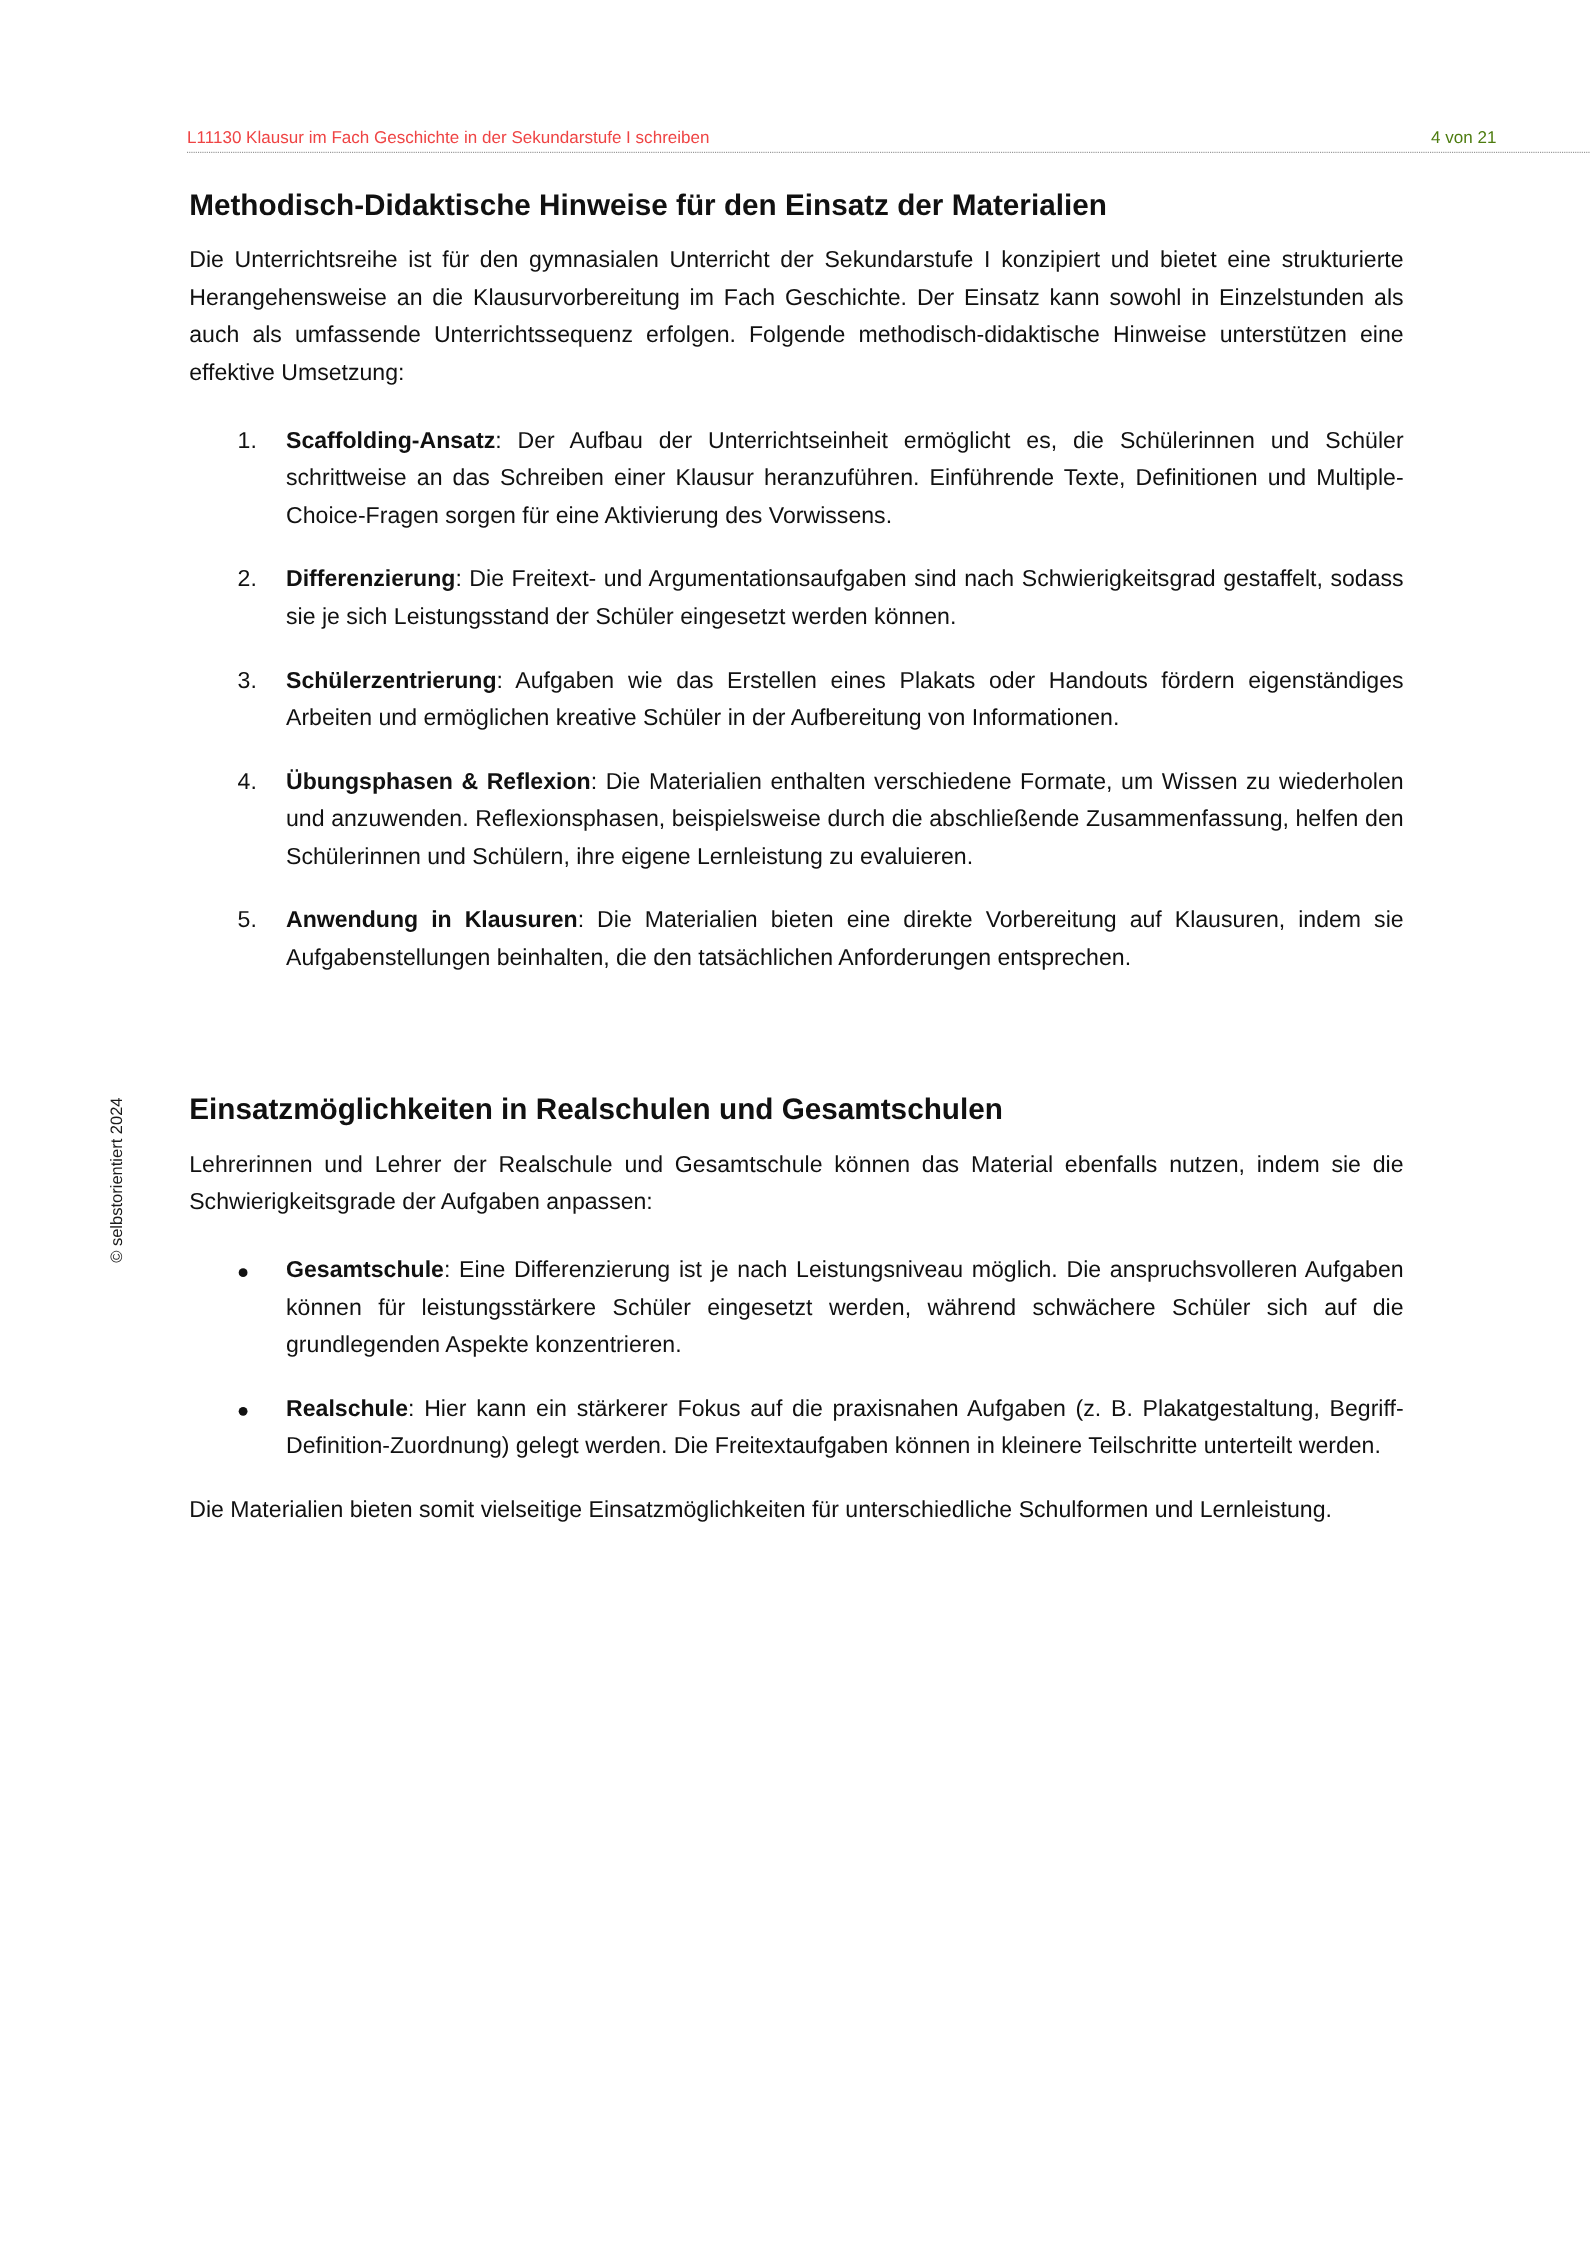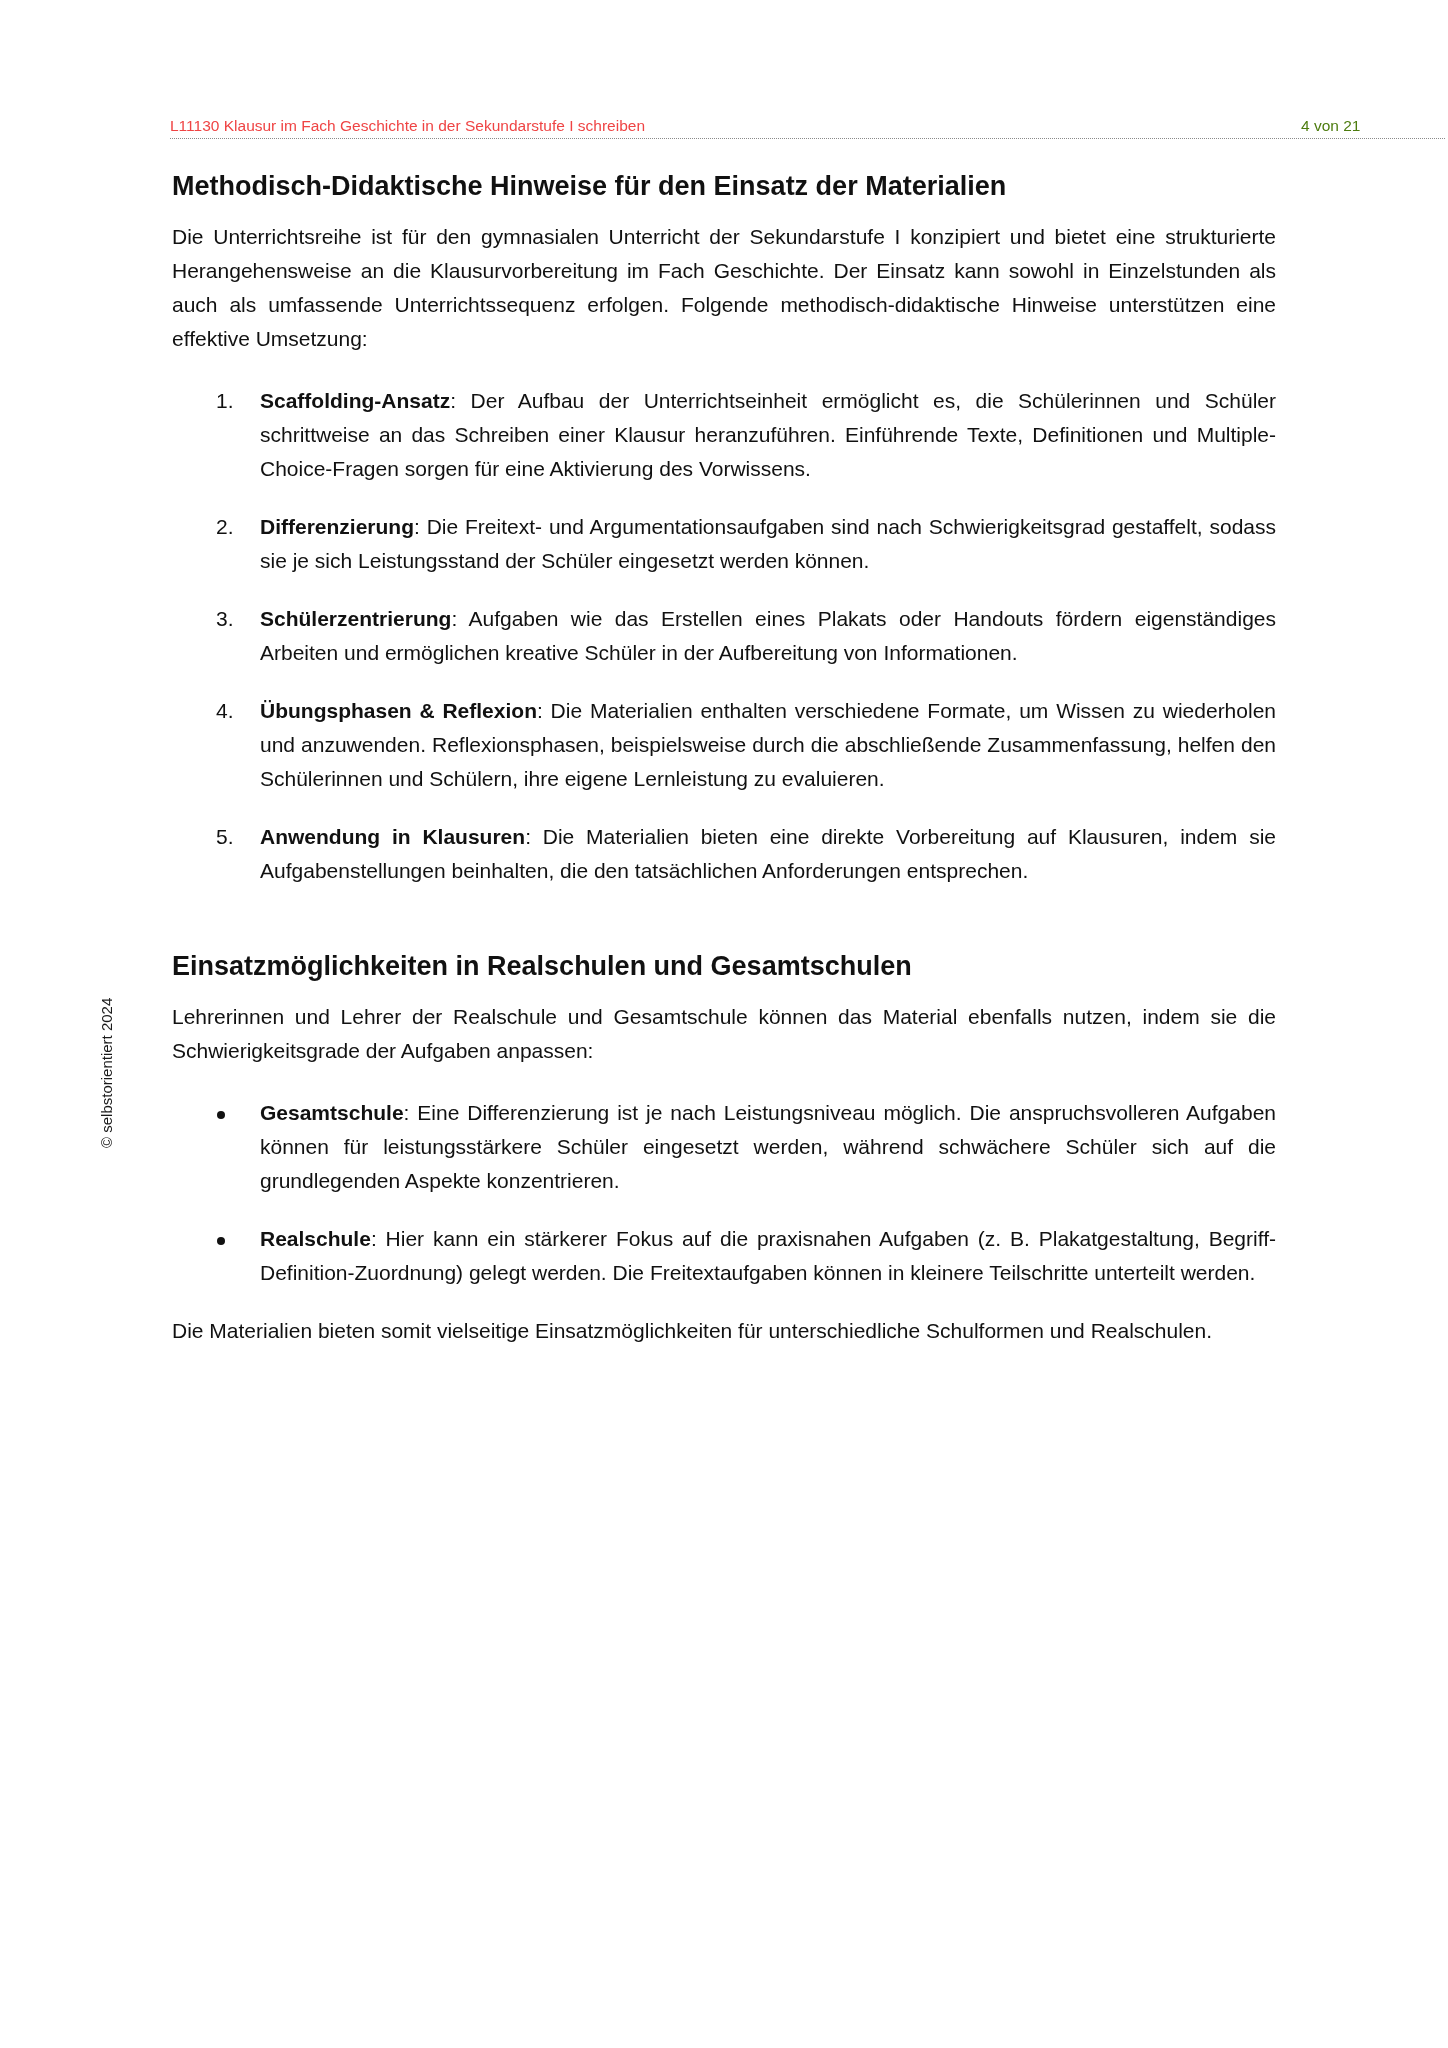--- a/index.html
+++ b/index.html
@@ -13,21 +13,21 @@
 
     .content { position: absolute; left: 172px; top: 172px; width: 1104px; }
 
     .h { font-weight: bold; font-size: 27px; margin: 0 0 20px 0; line-height: 28px; }
     p.body { font-size: 21px; line-height: 34px; margin: 0 0 20px 0; text-align: justify; }
     .li { position: relative; padding-left: 88px; font-size: 21px; line-height: 34px; text-align: justify; margin-bottom: 24px; }
     .li .num { position: absolute; left: 44px; top: 0; }
     .li .dot { position: absolute; left: 45px; top: 15px; width: 8px; height: 8px; border-radius: 50%; background: #111; }
     .li b { font-weight: bold; }
 
-    .sec2 { margin-top: 64px; }
+    .sec2 { margin-top: 106px; }
   </style>
 </head>
 <body>
 
 <div class="header">
   <span class="header-title">L11130 Klausur im Fach Geschichte in der Sekundarstufe I schreiben</span>
   <span class="header-page">4 von 21</span>
 </div>
 
 <div class="side-copy">© selbstorientiert 2024</div>
@@ -60,15 +60,15 @@
 
     <div class="bullets" style="margin-top:28px;">
       <div class="li">
         <span class="dot"></span><b>Gesamtschule</b><span>: Eine Differenzierung ist je nach Leistungsniveau möglich. Die anspruchsvolleren Aufgaben können für leistungsstärkere Schüler eingesetzt werden, während schwächere Schüler sich auf die grundlegenden Aspekte konzentrieren.</span>
       </div>
       <div class="li">
         <span class="dot"></span><b>Realschule</b><span>: Hier kann ein stärkerer Fokus auf die praxisnahen Aufgaben (z. B. Plakatgestaltung, Begriff-Definition-Zuordnung) gelegt werden. Die Freitextaufgaben können in kleinere Teilschritte unterteilt werden.</span>
       </div>
     </div>
 
-    <p class="body">Die Materialien bieten somit vielseitige Einsatzmöglichkeiten für unterschiedliche Schulformen und Realschulen.</p>
+    <p class="body">Die Materialien bieten somit vielseitige Einsatzmöglichkeiten für unterschiedliche Schulformen und Lernleistung.</p>
   </div>
 </div>
 
 </body></html>

